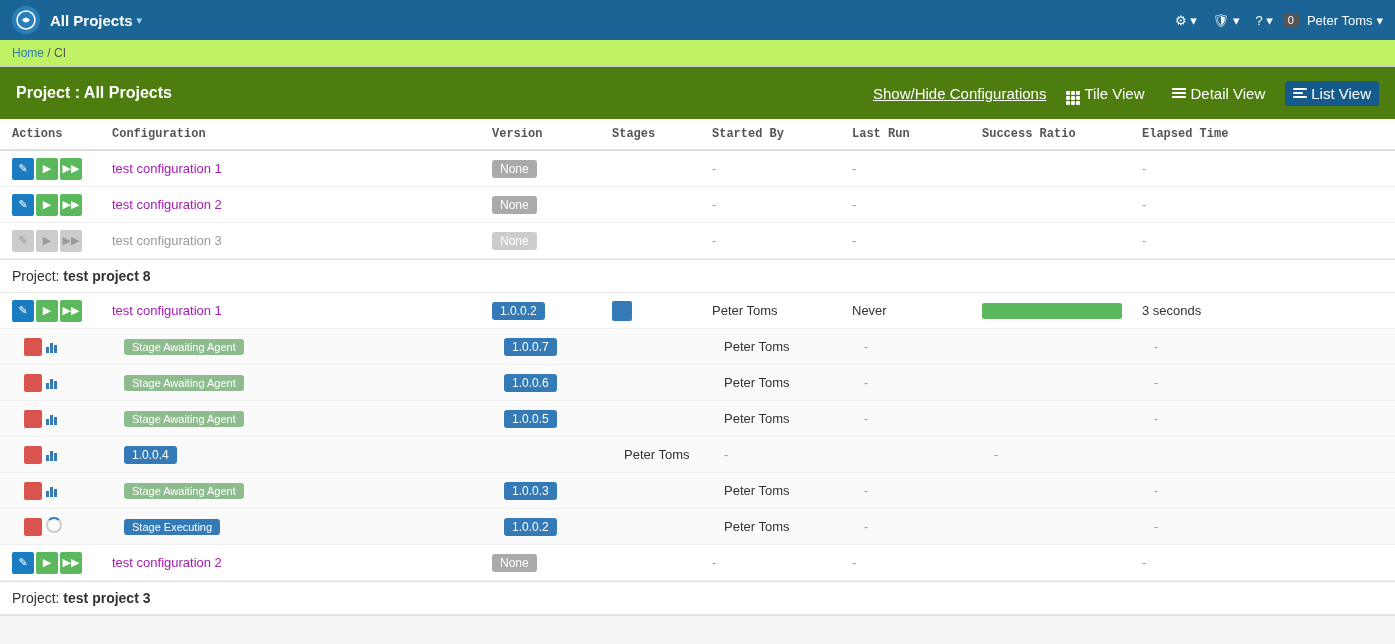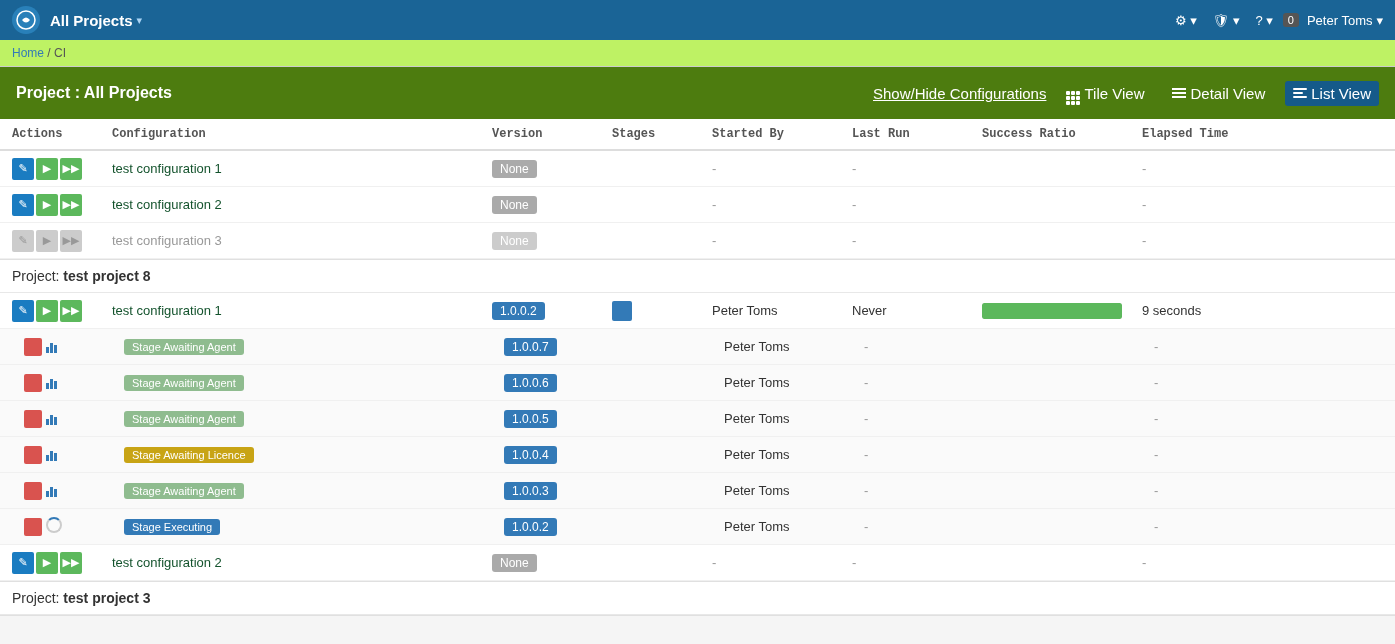--- a/index.html
+++ b/index.html
@@ -118,21 +118,21 @@
       display: flex; align-items: center; justify-content: center;
       font-size: 11px; border-radius: 2px;
     }
     .act-btn.edit { background: #1a7cc1; color: white; }
     .act-btn.play { background: #5cb85c; color: white; }
     .act-btn.ff { background: #5cb85c; color: white; }
     .act-btn.disabled { background: #ccc; color: #999; cursor: default; }
     .act-btn.stop-sq { background: #d9534f; color: white; width: 18px; height: 18px; border-radius: 2px; }
 
     
-    .config-name { color: #14532d; text-decoration: none; font-size: 13px; }
+    .config-name { color: #a21caf; text-decoration: none; font-size: 13px; }
     .config-name.disabled { color: #999; }
 
     
     .version-badge {
       display: inline-block;
       padding: 2px 8px;
       border-radius: 3px;
       font-size: 12px;
       color: white;
     }
@@ -347,21 +347,21 @@
       <span class="stages-cell">
         <div class="stage-block"></div>
       </span>
       <span>Peter Toms</span>
       <span>Never</span>
       <span>
         <div class="success-bar-container">
           <div class="success-bar-fill" style="width:100%"></div>
         </div>
       </span>
-      <span>9 seconds</span>
+      <span>3 seconds</span>
     </div>
 
     <div class="config-row sub-row">
       <div class="sub-action">
         <button class="act-btn stop-sq" style="background:#d9534f;color:white;border:none;cursor:pointer;width:18px;height:18px;border-radius:2px;"></button>
         <span>
           <div class="stats-icon">
             <div class="stats-bar" style="height:6px"></div>
             <div class="stats-bar" style="height:10px"></div>
             <div class="stats-bar" style="height:8px"></div>
@@ -421,21 +421,20 @@
       <div class="sub-action">
         <button class="act-btn stop-sq" style="background:#d9534f;color:white;border:none;cursor:pointer;width:18px;height:18px;border-radius:2px;"></button>
         <span>
           <div class="stats-icon">
             <div class="stats-bar" style="height:6px"></div>
             <div class="stats-bar" style="height:10px"></div>
             <div class="stats-bar" style="height:8px"></div>
           </div>
         </span>
       </div>
-      <span><span class="stage-badge stage-awaiting-licence">Stage Awaiting Licence</span></span>
       <span><span class="version-badge version-blue">1.0.0.4</span></span>
       <span></span>
       <span>Peter Toms</span>
       <span class="dash-cell">-</span>
       <span></span>
       <span class="dash-cell">-</span>
     </div>
 
     <div class="config-row sub-row">
       <div class="sub-action">

